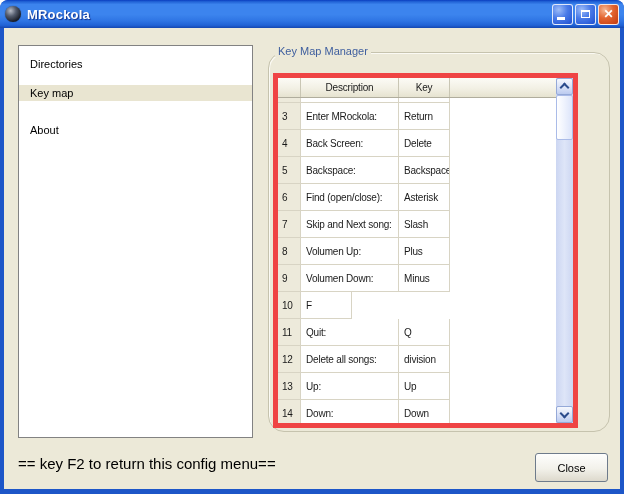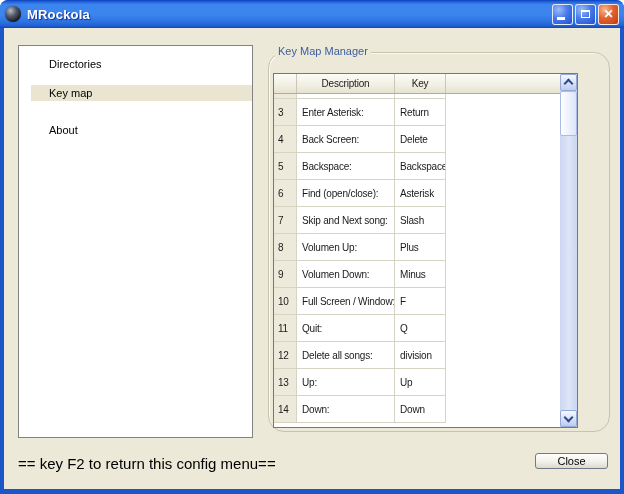--- a/index.html
+++ b/index.html
@@ -39,43 +39,43 @@
 
   
   .client { position:absolute; left:4px; right:4px; top:28px; bottom:5px; background:#ECE9D8; }
 
   
   .sidebar {
     position:absolute; left:14px; top:17px; width:235px; height:393px;
     background:#fff; border:1px solid #828282; box-sizing:border-box;
   }
   .sidebar div.item {
-    position:absolute; left:12px; right:0; height:16px; line-height:16px;
-    padding-left:18px; font-size:11px; color:#000;
+    position:absolute; left:0; right:0; height:16px; line-height:16px;
+    padding-left:11px; font-size:11px; color:#000;
   }
   .sidebar div.item:nth-of-type(1){ top:10px; }
   .sidebar div.item:nth-of-type(2){ top:39px; }
   .sidebar div.item:nth-of-type(3){ top:76px; }
   .sidebar div.item.selected { background:#E9E5D1; }
 
   
   .groupbox {
     position:absolute; left:264px; top:24px; width:342px; height:380px; box-sizing:border-box;
     border:1px solid #C6C3AE; border-radius:16px;
     box-shadow:inset 1px 1px 0 #fbfaf4;
   }
   .gb-label {
     position:absolute; top:-8px; left:6px; background:#ECE9D8; padding:0 3px;
     font-size:11px; color:#3E5E9E;
   }
 
   
   .grid {
     position:absolute; left:4px; top:20px; width:305px; height:355px; box-sizing:border-box;
-    border:1px solid #ef4444; background:#fff; overflow:hidden;
+    border:5px solid #ef4444; background:#fff; overflow:hidden;
   }
   .grid-header {
     position:absolute; left:0; top:0; right:17px; height:20px; box-sizing:border-box;
     display:flex; border-bottom:1px solid #B0AD9D;
     background:linear-gradient(180deg,#FCFBF6 0%,#F2F0E4 55%,#E6E3D0 100%);
   }
   .gh {
     box-sizing:border-box; border-right:1px solid #C9C6B4;
     font-size:10px; letter-spacing:-.2px; color:#1A1A1A;
     display:flex; align-items:center; justify-content:center; white-space:nowrap; overflow:hidden;
@@ -115,21 +115,21 @@
   .chev.downc { transform:translateY(-1px) rotate(225deg); }
   .sb-thumb {
     position:absolute; left:0; top:17px; width:17px; height:45px; box-sizing:border-box;
     background:linear-gradient(90deg,#FFFFFF 0%,#EEF2FD 50%,#DCE4FA 100%);
     border:1px solid #AABBE8; border-radius:2px;
   }
 
   
   .status { position:absolute; left:14px; top:427px; font-size:15px; color:#000; }
   .xp-btn {
-    position:absolute; left:531px; top:425px; width:73px; height:16px; box-sizing:border-box;
+    position:absolute; left:531px; top:425px; width:73px; height:29px; box-sizing:border-box;
     border:1px solid #6E7B8B; border-radius:3px; font-family:"Liberation Sans", sans-serif;
     background:linear-gradient(180deg,#FEFEFD 0%,#F2F1EA 55%,#DDD9CC 100%);
     font-size:11px; color:#000;
   }
 </style>
 </head>
 <body>
 
 <div class="window">
 
@@ -181,21 +181,21 @@
         <div class="grid-body">
           <div class="grid-row sliver">
             <div class="c rownum"></div>
             <div class="c desc"></div>
             <div class="c key"></div>
             <div class="c filler"></div>
           </div>
 
             <div class="grid-row">
               <div class="c rownum">3</div>
-              <div class="c desc">Enter Asterisk:</div>
+              <div class="c desc">Enter MRockola:</div>
               <div class="c key">Return</div>
               <div class="c filler"></div>
             </div>
 
             <div class="grid-row">
               <div class="c rownum">4</div>
               <div class="c desc">Back Screen:</div>
               <div class="c key">Delete</div>
               <div class="c filler"></div>
             </div>
@@ -230,21 +230,20 @@
 
             <div class="grid-row">
               <div class="c rownum">9</div>
               <div class="c desc">Volumen Down:</div>
               <div class="c key">Minus</div>
               <div class="c filler"></div>
             </div>
 
             <div class="grid-row">
               <div class="c rownum">10</div>
-              <div class="c desc">Full Screen / Window:</div>
               <div class="c key">F</div>
               <div class="c filler"></div>
             </div>
 
             <div class="grid-row">
               <div class="c rownum">11</div>
               <div class="c desc">Quit:</div>
               <div class="c key">Q</div>
               <div class="c filler"></div>
             </div>

